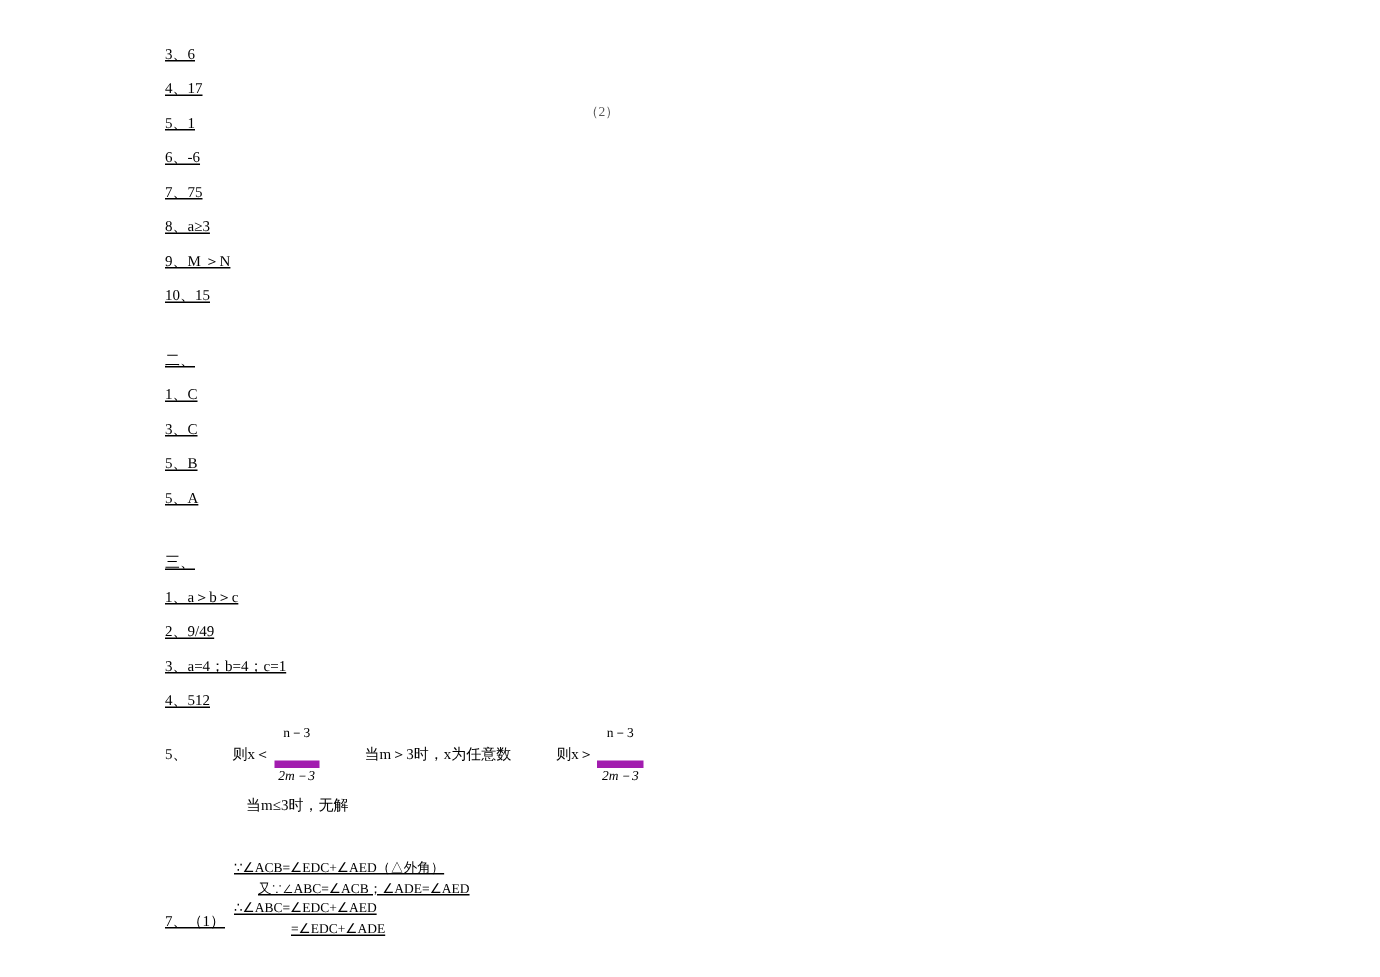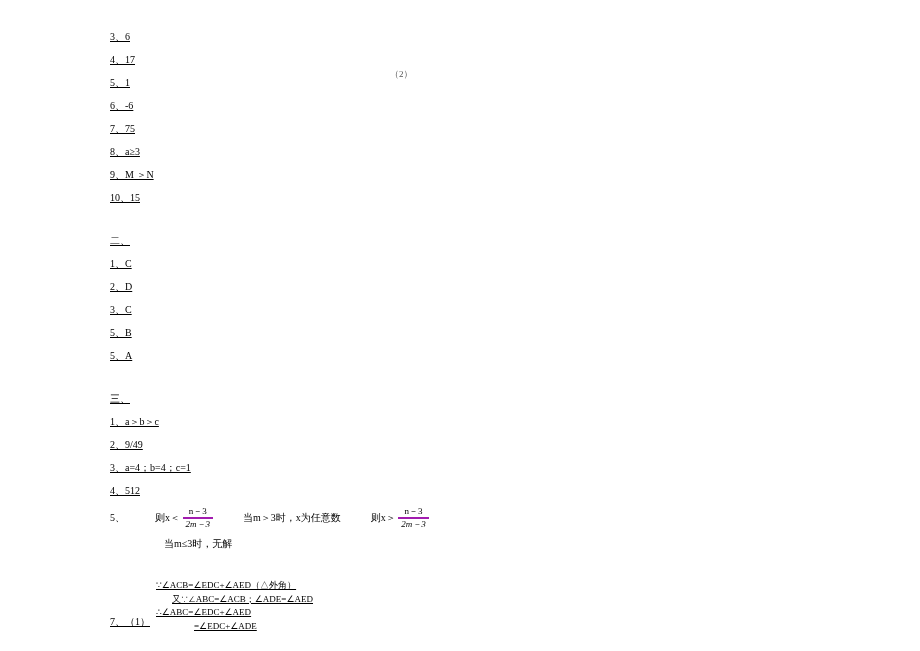--- a/index.html
+++ b/index.html
@@ -37,22 +37,22 @@
     }
     .frac {
       display: inline-block;
       vertical-align: middle;
       text-align: center;
       font-size: 9px;
       line-height: 1;
     }
     .frac .num {
       display: block;
-      border-bottom: 2px solid #a21caf;
-      padding: 0 3px 1px;
+      border-bottom: 5px solid #a21caf;
+      padding: 0 3px 14px;
     }
     .frac .den {
       display: block;
       padding: 1px 3px 0;
       font-style: italic;
     }
     .inline-mid {
       vertical-align: middle;
     }
     .col {
@@ -93,21 +93,20 @@
   <div class="line">8、a≥3</div>
   <div class="line">9、M ＞N</div>
   <div class="line">10、15</div>
 </div>
 
 <div class="section-gap"></div>
 
 <div class="line">二、</div>
 <div>
   <div class="line">1、C</div>
-  <div class="line">2、D</div>
   <div class="line">3、C</div>
   <div class="line">5、B</div>
   <div class="line">5、A</div>
 </div>
 
 <div class="section-gap"></div>
 
 <div class="line">三、</div>
 <div>
   <div class="line">1、a＞b＞c</div>

